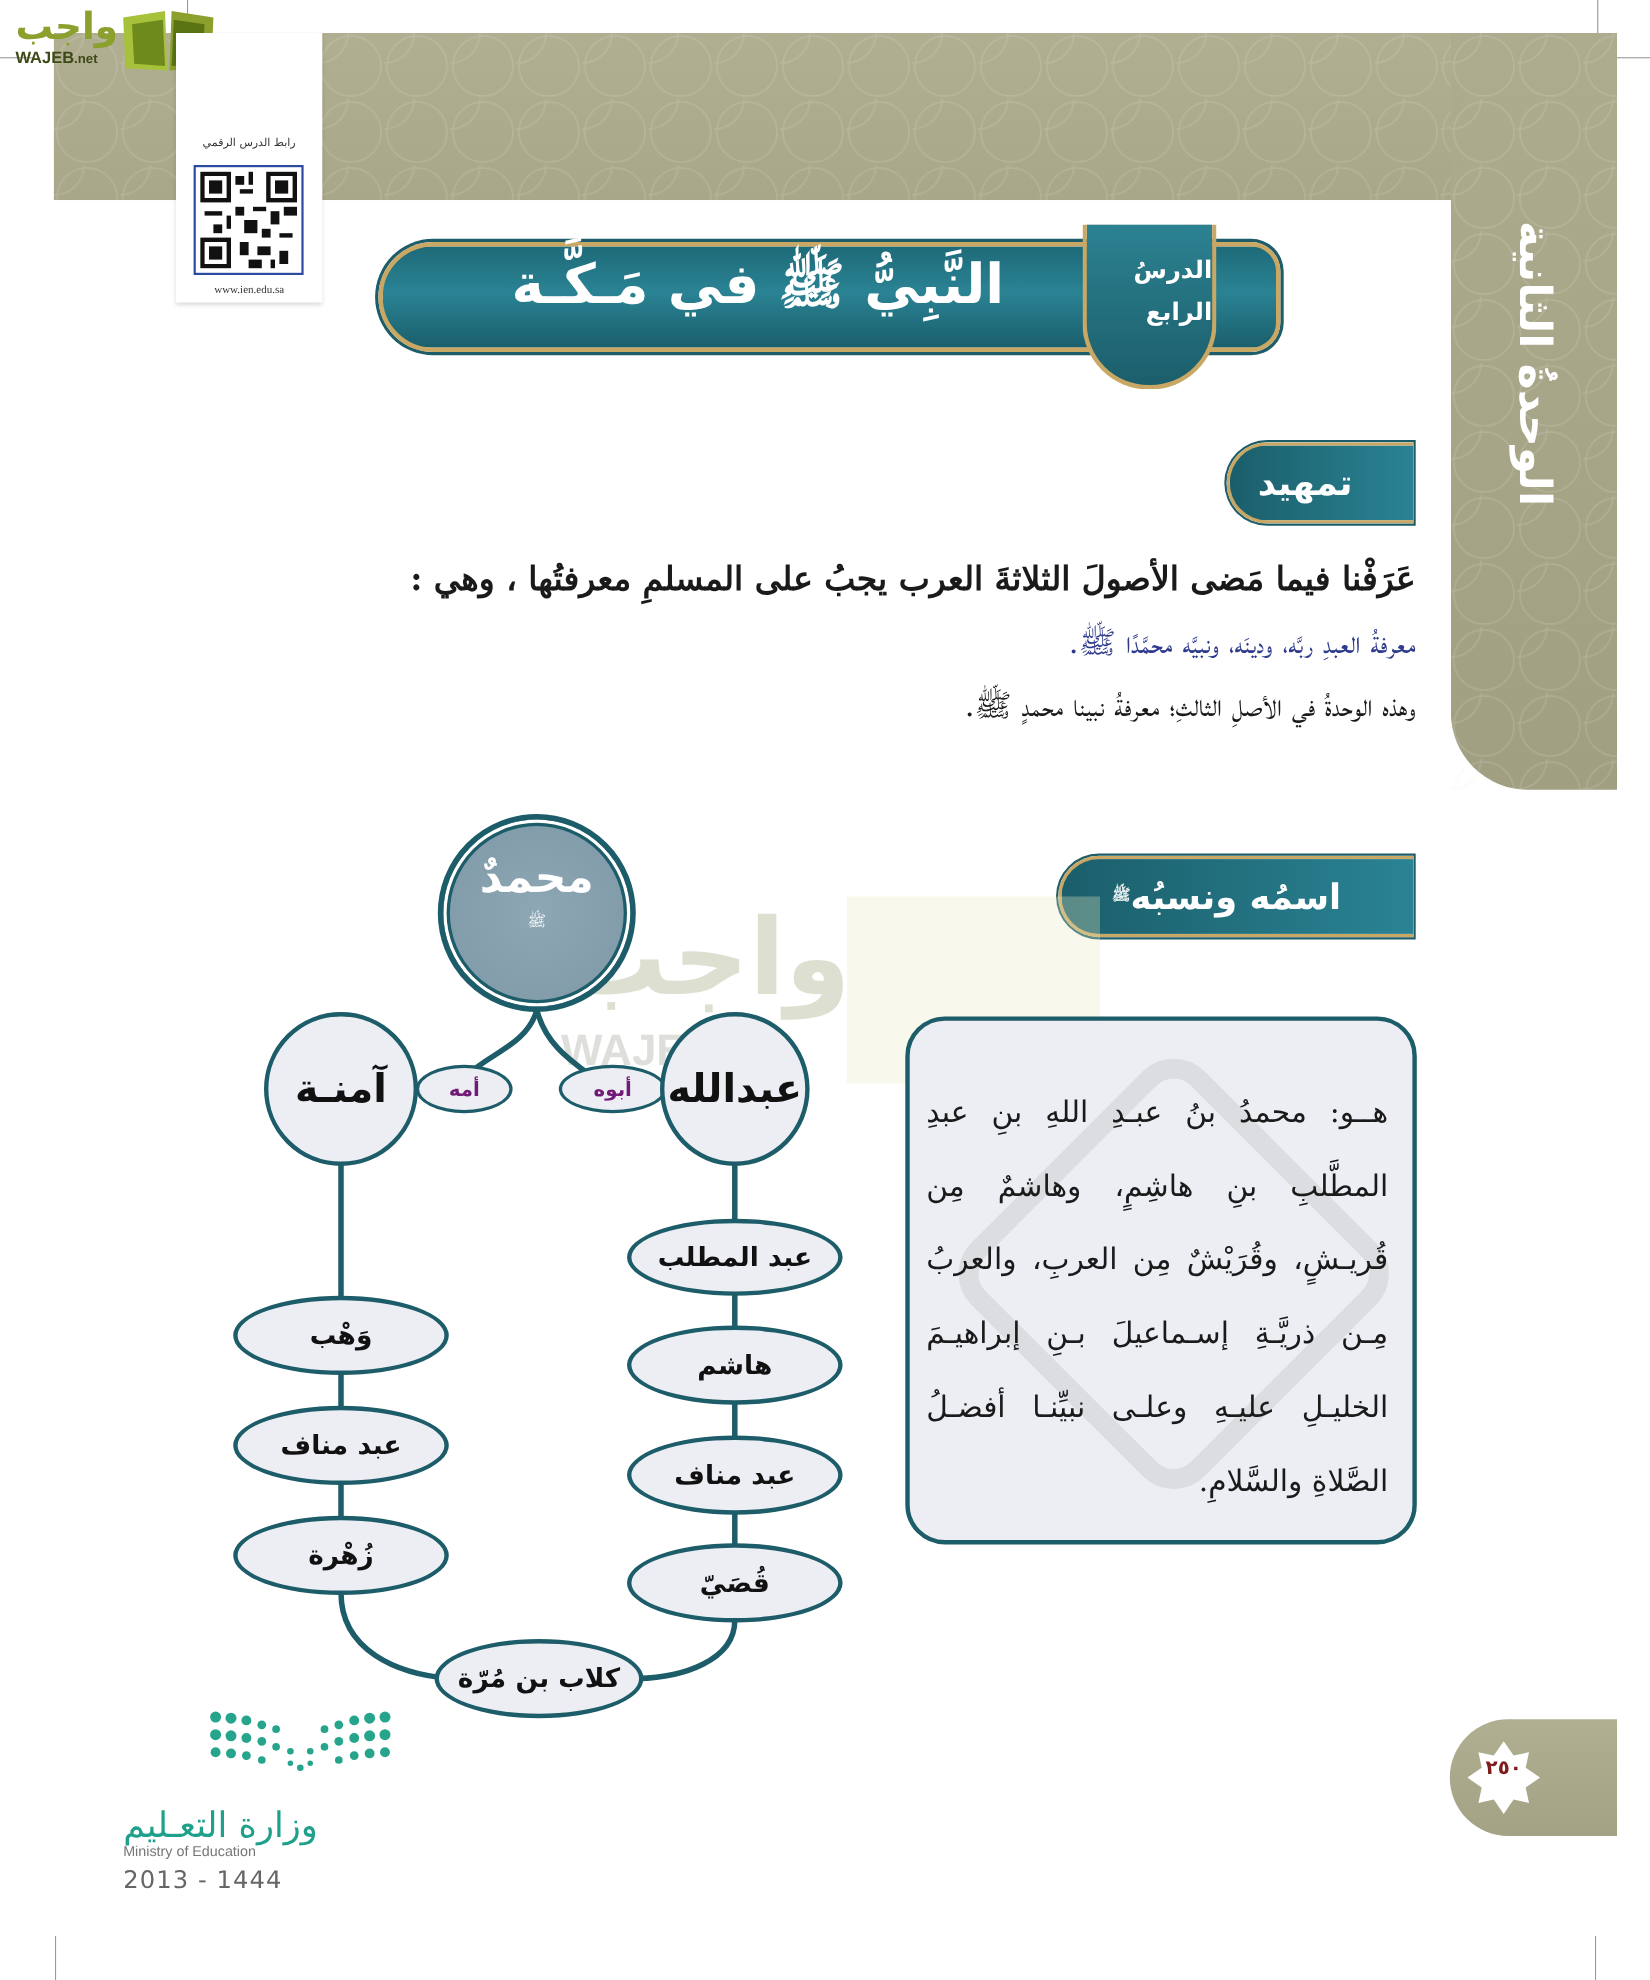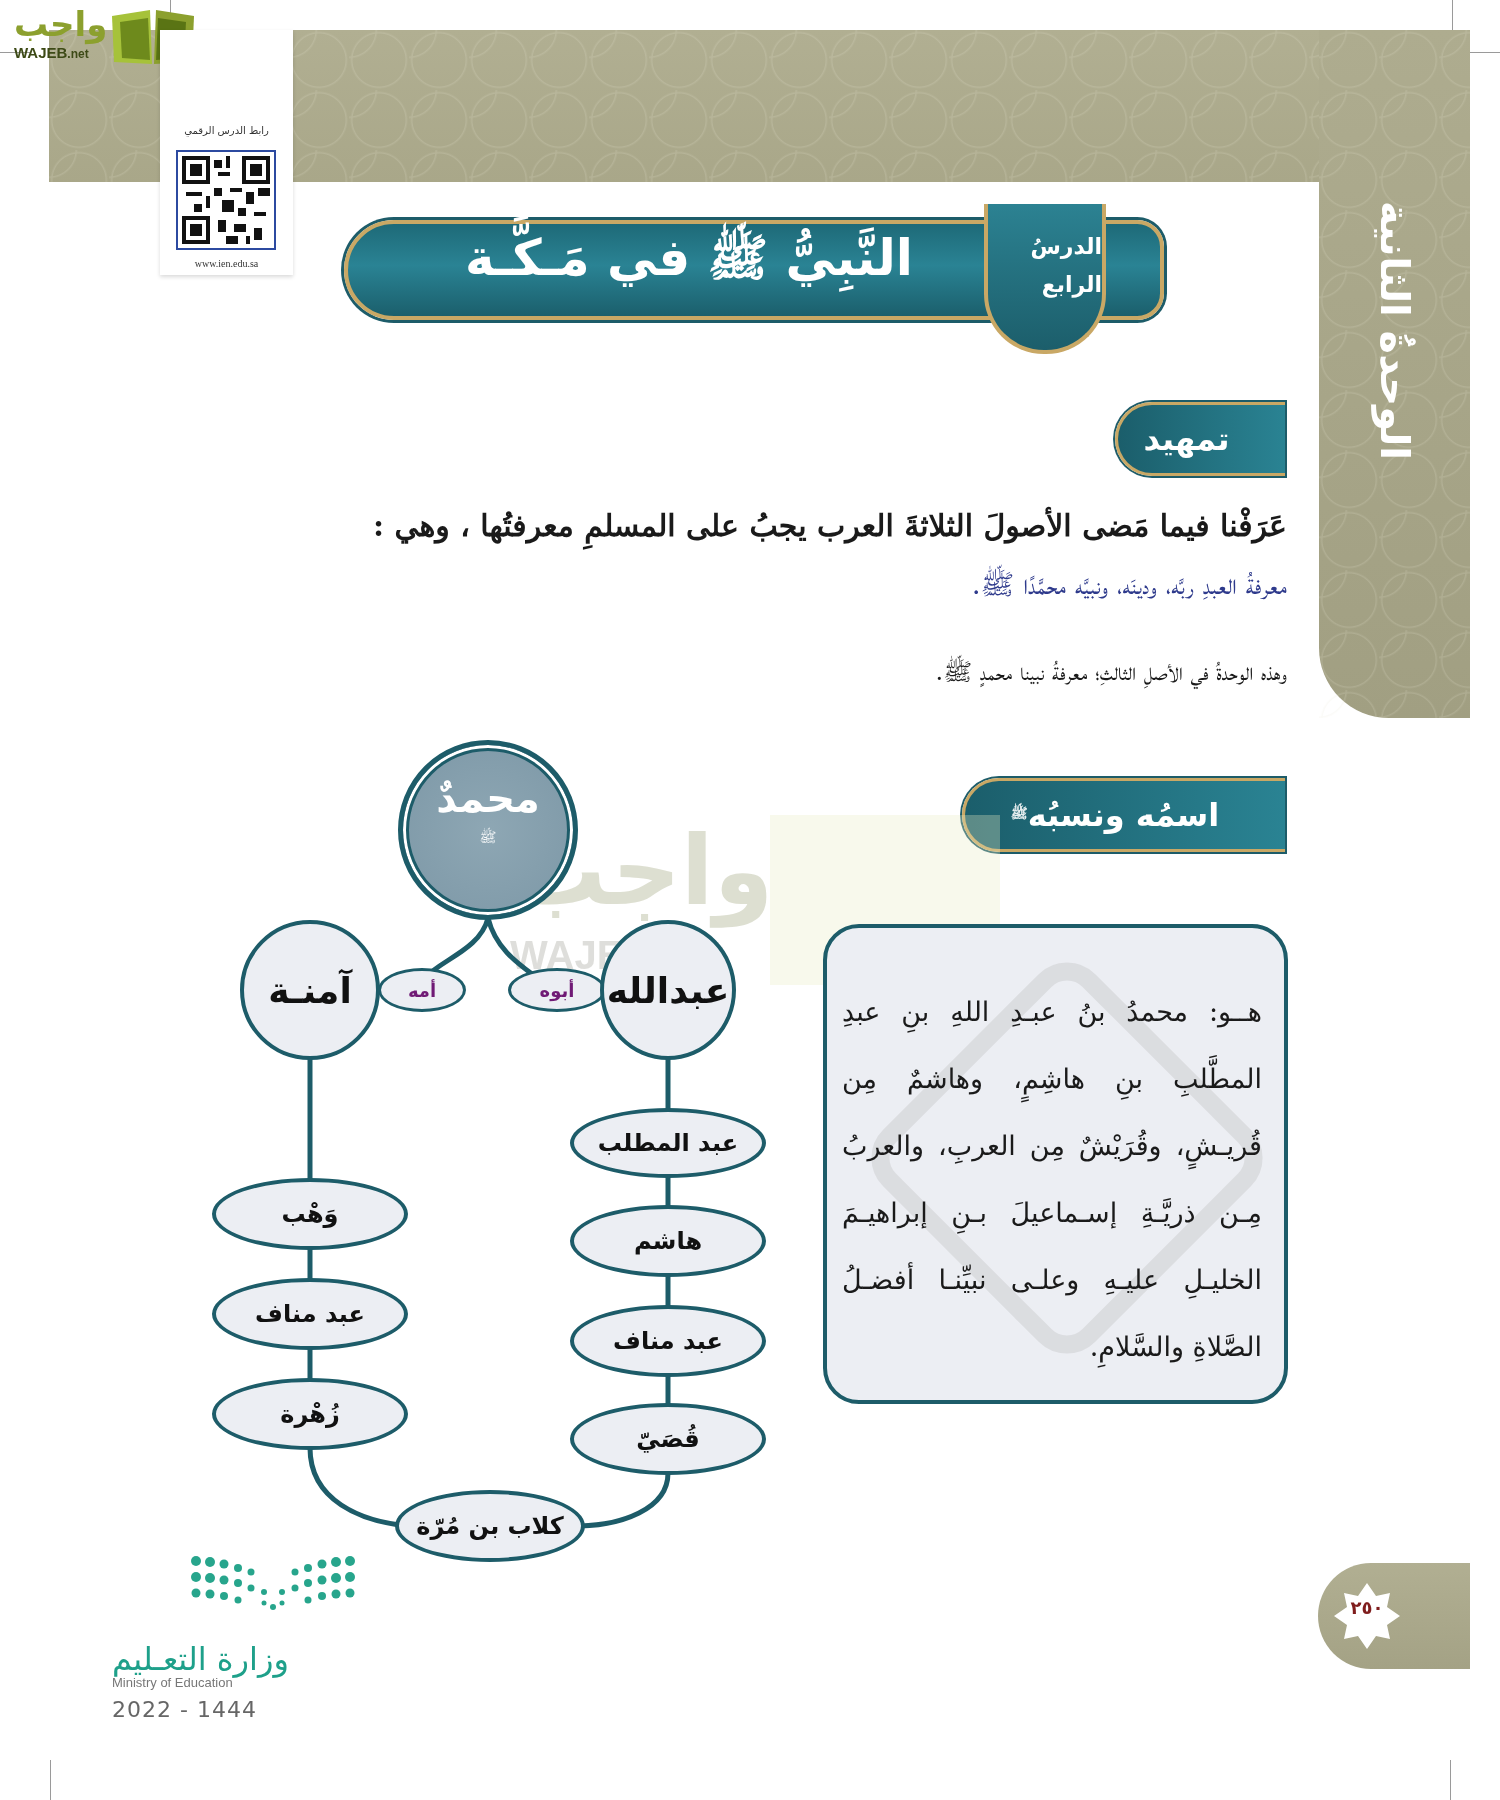--- a/index.html
+++ b/index.html
@@ -56,21 +56,21 @@
   .sec-head { position: absolute; height: 74px; color: #fff; font-weight: bold; font-size: 32px;
     background: linear-gradient(90deg, #1b5e6b 0%, #2a8393 100%);
     border: 3px solid #c9a865; border-right: none; border-radius: 40px 0 0 40px;
     box-shadow: 0 0 0 2px #1d5c69; display: flex; align-items: center; justify-content: center; padding-right: 30px; }
   .sec-head .saw { font-size: 14px; margin-left: 10px; opacity: .9; }
 
   
   .intro { position: absolute; right: 213px; width: 1000px; text-align: right; font-family: "DejaVu Serif", serif; }
   .intro-1 { top: 508px; font-size: 30px; font-weight: bold; color: #1a1a1a; }
   .intro-2 { top: 568px; font-size: 28px; color: #2e3a8c; }
-  .intro-3 { top: 625px; font-size: 24px; color: #1a1a1a; margin-top: 32px; }
+  .intro-3 { top: 625px; font-size: 28px; color: #1a1a1a; }
 
   
   .wm { position: absolute; left: 510px; top: 815px; width: 490px; height: 180px; opacity: .45; direction: ltr; pointer-events: none; }
   .wm-ar { position: absolute; left: 0; top: 0; font-size: 96px; font-weight: bold; color: #b5b99a; font-family: "DejaVu Sans", sans-serif; }
   .wm-en { position: absolute; left: 0; top: 118px; font-size: 40px; font-weight: bold; color: #b8b8b0; font-family: "Liberation Sans", sans-serif; }
   .wm-book { position: absolute; left: 260px; top: 0; width: 230px; height: 170px; background: #e8ebc3; opacity: .7; }
 
   
   .name-box { position: absolute; left: 823px; top: 924px; width: 465px; height: 480px;
     background: #eceef3; border: 4px solid #1d5c69; border-radius: 36px; overflow: hidden; }
@@ -287,20 +287,20 @@
       <circle cx="162" cy="38" r="4.5"></circle>
         <circle cx="148" cy="39" r="4.5"></circle>
         <circle cx="134" cy="41" r="4"></circle>
         <circle cx="120" cy="45" r="3.5"></circle>
         <circle cx="76" cy="48" r="2.5"></circle>
         <circle cx="94" cy="48" r="2.5"></circle>
     </g>
   </svg>
   <div class="moe-ar">وزارة التعـليم</div>
   <div class="moe-en">Ministry of Education</div>
-  <div class="moe-yr">2022 - 1444</div>
+  <div class="moe-yr">2013 - 1444</div>
 </div>
 
 <div class="page-tab"></div>
 <svg class="page-star" viewBox="0 0 66 66">
   <polygon fill="#ffffff" points="33,0 42,13 56,10 53,24 66,33 53,42 56,56 42,53 33,66 24,53 10,56 13,42 0,33 13,24 10,10 24,13"></polygon>
 </svg>
 <div class="page-num">٢٥٠</div>
 
 </body></html>

